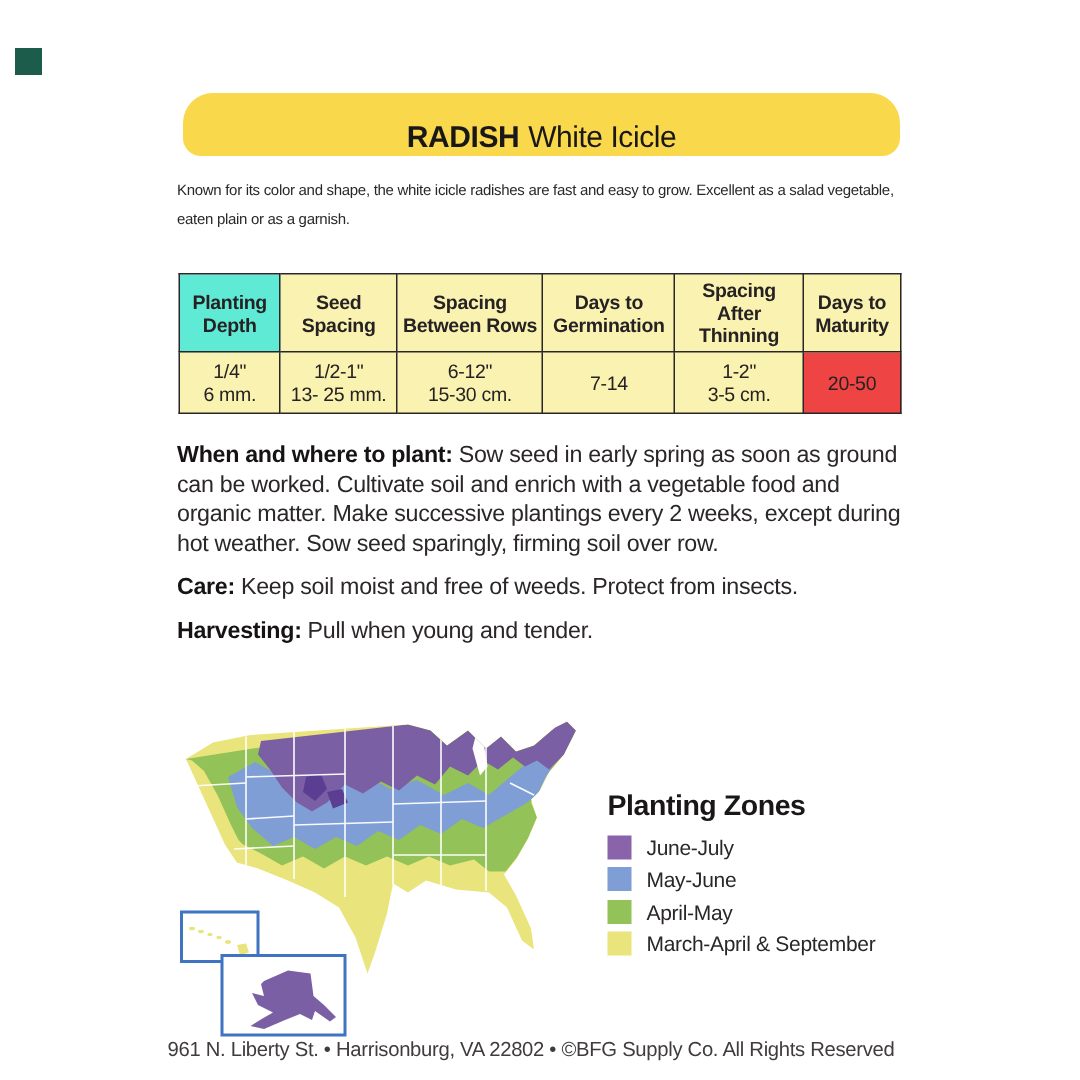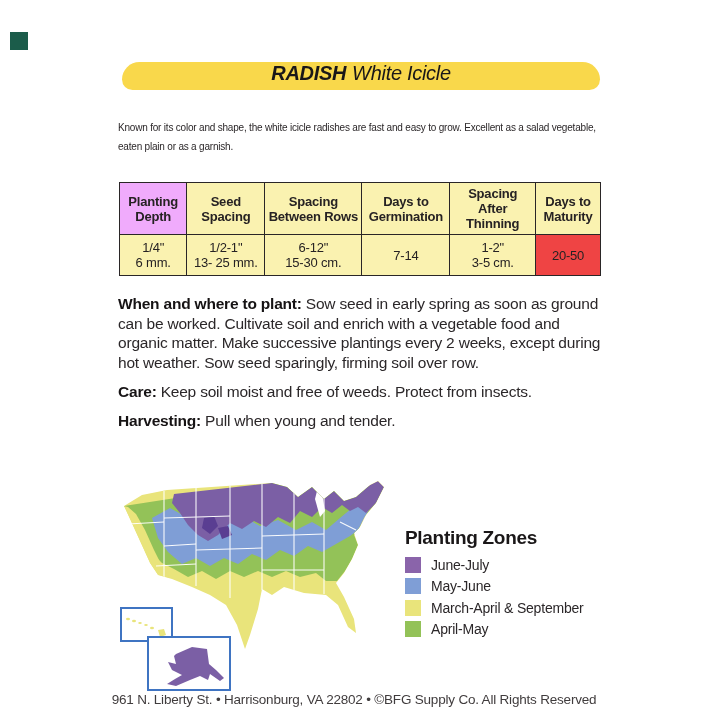--- a/index.html
+++ b/index.html
@@ -1,22 +1,22 @@
 <!DOCTYPE html>
 <html><head>
 <meta charset="utf-8">
 <style>
   html,body{margin:0;padding:0;}
   body{width:720px;height:720px;background:#ffffff;font-family:"Liberation Sans",sans-serif;color:#262223;}
   #page{position:relative;width:720px;height:720px;background:#fff;overflow:hidden;}
 
   .corner-mark{position:absolute;left:10px;top:32px;width:18px;height:18px;}
 
-  .banner{position:absolute;left:122px;top:62px;width:478px;height:28px;
-    border-radius:20px 20px 12px 12px;display:flex;align-items:flex-start;justify-content:center;font-style:italic;}
+  .banner{position:absolute;left:122px;top:62px;width:478px;height:42px;
+    border-radius:20px 20px 12px 12px;display:flex;align-items:flex-end;justify-content:center;}
   .banner .t{font-size:20px;letter-spacing:-0.3px;color:#1a1718;}
   .banner .t b{font-weight:800;margin-right:6px;}
 
   .desc{position:absolute;left:118px;top:118px;width:486px;font-size:10px;line-height:19px;letter-spacing:-0.2px;color:#2b2729;}
 
   table.specs{position:absolute;left:119px;top:182px;width:482px;border-collapse:collapse;table-layout:fixed;}
   table.specs td{border:1.6px solid #2a2627;text-align:center;vertical-align:middle;
     white-space:pre-line;padding:3px 2px;letter-spacing:-0.2px;}
   table.specs tr.hdr td{font-weight:700;font-size:13px;line-height:15px;height:36px;}
   table.specs tr.val td{font-size:13px;line-height:15px;height:34px;}
@@ -57,21 +57,21 @@
     <colgroup>
         <col class="c1">
         <col class="c2">
         <col class="c3">
         <col class="c4">
         <col class="c5">
         <col class="c6">
       </colgroup>
     <tbody>
         <tr class="hdr">
-      <td style="background-color: #f0abfc;">Planting
+      <td style="background-color: #5eead4;">Planting
 Depth</td>
       <td style="background-color: rgb(250, 242, 176);">Seed
 Spacing</td>
       <td style="background-color: rgb(250, 242, 176);">Spacing
 Between Rows</td>
       <td style="background-color: rgb(250, 242, 176);">Days to
 Germination</td>
       <td style="background-color: rgb(250, 242, 176); margin-top: 44px;">Spacing After
 Thinning</td>
       <td style="background-color: rgb(250, 242, 176);">Days to
@@ -155,24 +155,24 @@
     <div class="lt">Planting Zones</div>
     <div class="li">
       <div class="sw" style="background-color: rgb(138, 100, 170);"></div>
       <div class="ll">June-July</div>
     </div>
     <div class="li">
       <div class="sw" style="background-color: rgb(127, 158, 214);"></div>
       <div class="ll">May-June</div>
     </div>
     <div class="li">
+      <div class="sw" style="background-color: rgb(147, 194, 88);"></div>
+      <div class="ll">April-May</div>
+    </div>
+    <div class="li">
       <div class="sw" style="background-color: rgb(233, 228, 123);"></div>
       <div class="ll">March-April &amp; September</div>
-    </div>
-    <div class="li">
-      <div class="sw" style="background-color: rgb(147, 194, 88);"></div>
-      <div class="ll">April-May</div>
     </div>
   </div>
 
   <div class="footer">961 N. Liberty St. • Harrisonburg, VA 22802 • ©BFG Supply Co. All Rights Reserved</div>
 
 </div>
 
 </body></html>

